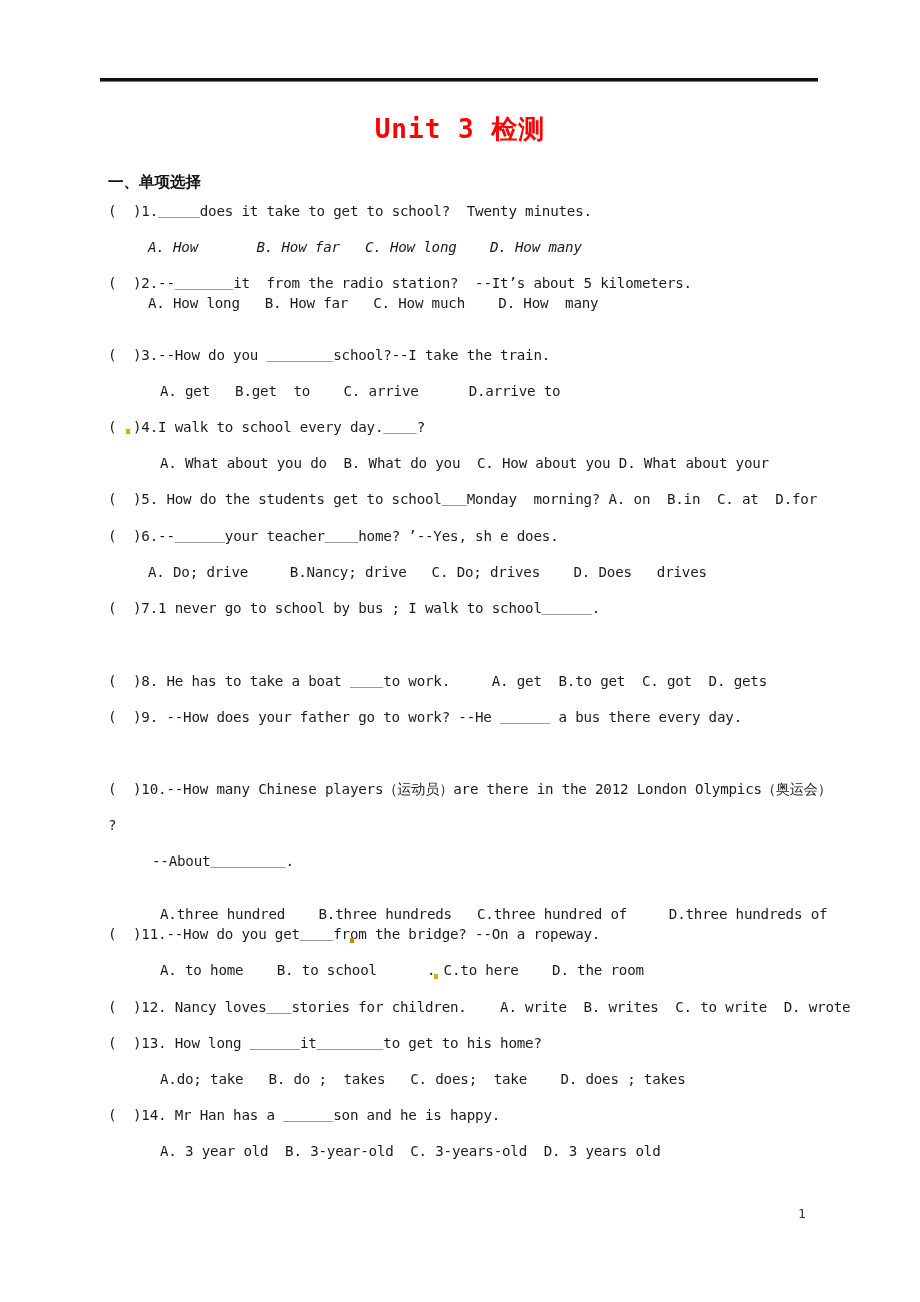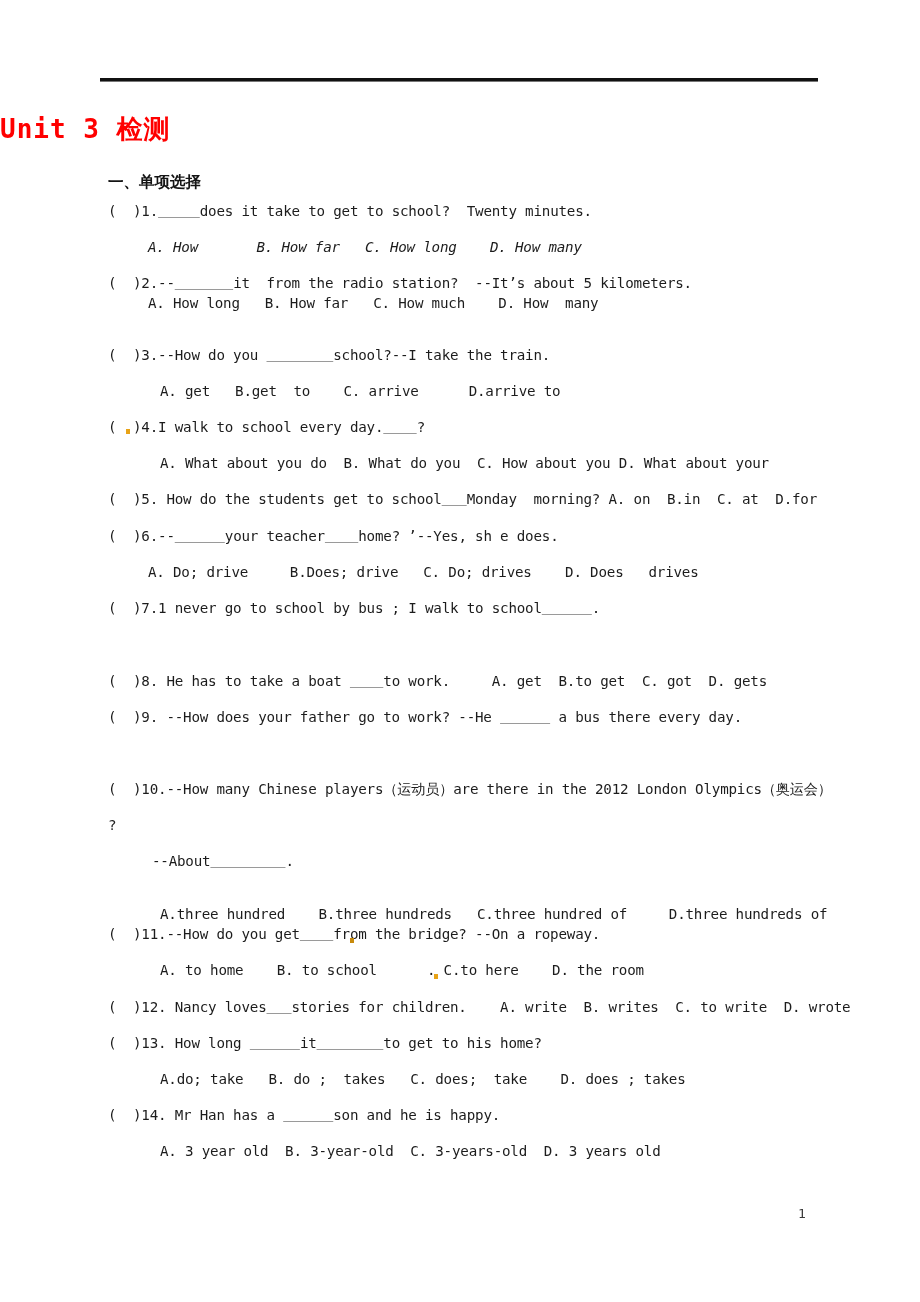--- a/index.html
+++ b/index.html
@@ -33,21 +33,21 @@
     border-top: 3px solid #111;
     border-bottom: 1px solid #777;
   }
 
   
   .doc-title {
     position: absolute;
     left: 0;
     top: 112px;
     width: 920px;
-    text-align: left;
+    text-align: center;
     color: #ff0000;
     font-family: "DejaVu Sans Mono", "Liberation Mono", monospace;
     font-weight: bold;
     font-size: 26px;
     letter-spacing: 1px;
     white-space: pre;
   }
 
   
   .section-heading {
@@ -125,21 +125,21 @@
   <div class="line stem" style="top:346px;"><span>(  )3.--How do you </span><span class="blank">________</span><span>school?--I take the train.</span></div>
   <div class="line opts-deep" style="top:382px;">A. get   B.get  to    C. arrive      D.arrive to</div>
 
   <div class="line stem" style="top:418px;"><span>(  )4.I walk to school every day.</span><span class="blank">____</span><span>?</span></div>
   <div class="speck" style="left:126px; top:429px;"></div>
   <div class="line opts-deep" style="top:454px;">A. What about you do  B. What do you  C. How about you D. What about your</div>
 
   <div class="line stem" style="top:490px;"><span>(  )5. How do the students get to school</span><span class="blank">___</span><span>Monday  morning? A. on  B.in  C. at  D.for</span></div>
 
   <div class="line stem" style="top:527px;"><span>(  )6.--</span><span class="blank">______</span><span>your teacher</span><span class="blank">____</span><span>home? ’--Yes, sh e does.</span></div>
-  <div class="line opts" style="top:563px;">A. Do; drive     B.Does; drive   C. Do; drives    D. Does   drives</div>
+  <div class="line opts" style="top:563px;">A. Do; drive     B.Nancy; drive   C. Do; drives    D. Does   drives</div>
 
   <div class="line stem" style="top:599px;"><span>(  )7.1 never go to school by bus ; I walk to school</span><span class="blank">______</span><span>.</span></div>
 
   <div class="line stem" style="top:672px;"><span>(  )8. He has to take a boat </span><span class="blank">____</span><span>to work.     A. get  B.to get  C. got  D. gets</span></div>
 
   <div class="line stem" style="top:708px;"><span>(  )9. --How does your father go to work? --He </span><span class="blank">______</span><span> a bus there every day.</span></div>
 
   <div class="line stem" style="top:780px;">(  )10.--How many Chinese players（运动员）are there in the 2012 London Olympics（奥运会）</div>
   <div class="line cont" style="top:816px;">?</div>
   <div class="line cont-in" style="top:852px;"><span>--About</span><span class="blank">_________</span><span>.</span></div>

